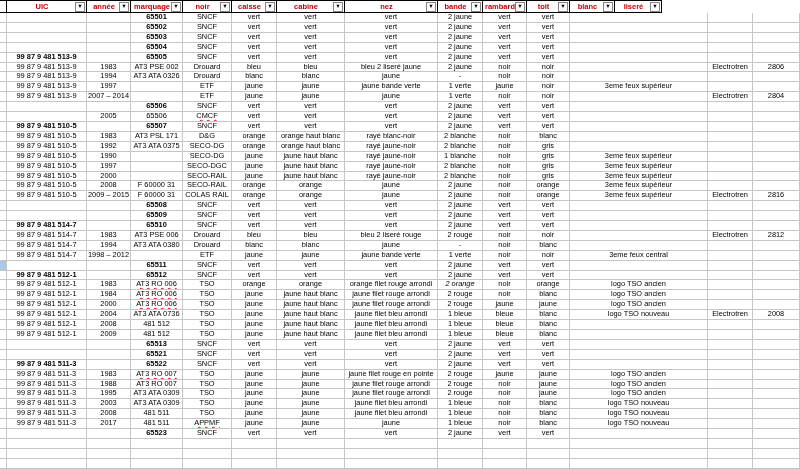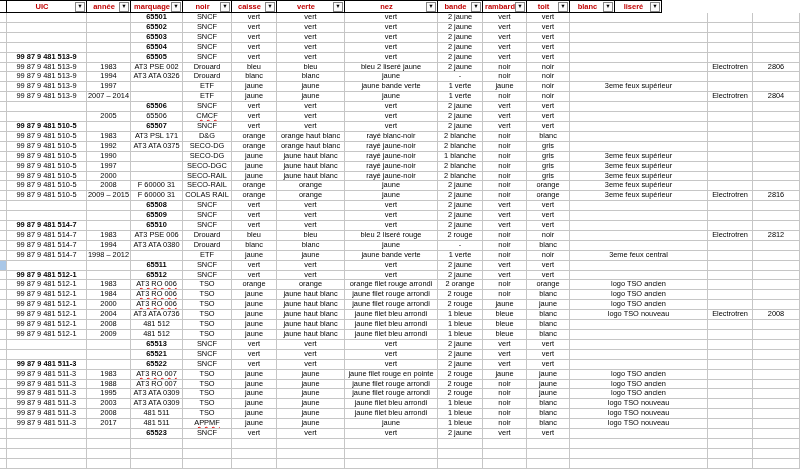--- a/index.html
+++ b/index.html
@@ -61,21 +61,21 @@
           <span class="filter-icon">▼</span>
         </div>
       </div>
       <div class="header-cell" style="width: 45px;">
         <span class="header-label">caisse</span>
         <div class="filter-btn">
           <span class="filter-icon">▼</span>
         </div>
       </div>
       <div class="header-cell" style="width: 68px;">
-        <span class="header-label">verte</span>
+        <span class="header-label">cabine</span>
         <div class="filter-btn">
           <span class="filter-icon">▼</span>
         </div>
       </div>
       <div class="header-cell" style="width: 93px;">
         <span class="header-label">nez</span>
         <div class="filter-btn">
           <span class="filter-icon">▼</span>
         </div>
       </div>
@@ -545,21 +545,21 @@
       </div>
       <div class="row">
         <div class="cellA"></div>
         <div class="cell" style="width: 80px;">99 87 9 481 512-1</div>
         <div class="cell" style="width: 44px;">1983</div>
         <div class="cell sq" style="width: 52px;">AT3 RO 006</div>
         <div class="cell" style="width: 49px;">TSO</div>
         <div class="cell" style="width: 45px;">orange</div>
         <div class="cell" style="width: 68px;">orange</div>
         <div class="cell" style="width: 93px;">orange filet rouge arrondi</div>
-        <div class="cell" style="width: 45px;">2 orange</div>
+        <div class="cell" style="width: 45px; font-style: italic;">2 orange</div>
         <div class="cell" style="width: 44px;">noir</div>
         <div class="cell" style="width: 43px;">orange</div>
         <div class="cell" style="width: 138px;">logo TSO ancien</div>
         <div class="cell" style="width: 45px;"></div>
         <div class="cell" style="width: 47px;"></div>
       </div>
       <div class="row">
         <div class="cellA"></div>
         <div class="cell" style="width: 80px;">99 87 9 481 512-1</div>
         <div class="cell" style="width: 44px;">1984</div>

